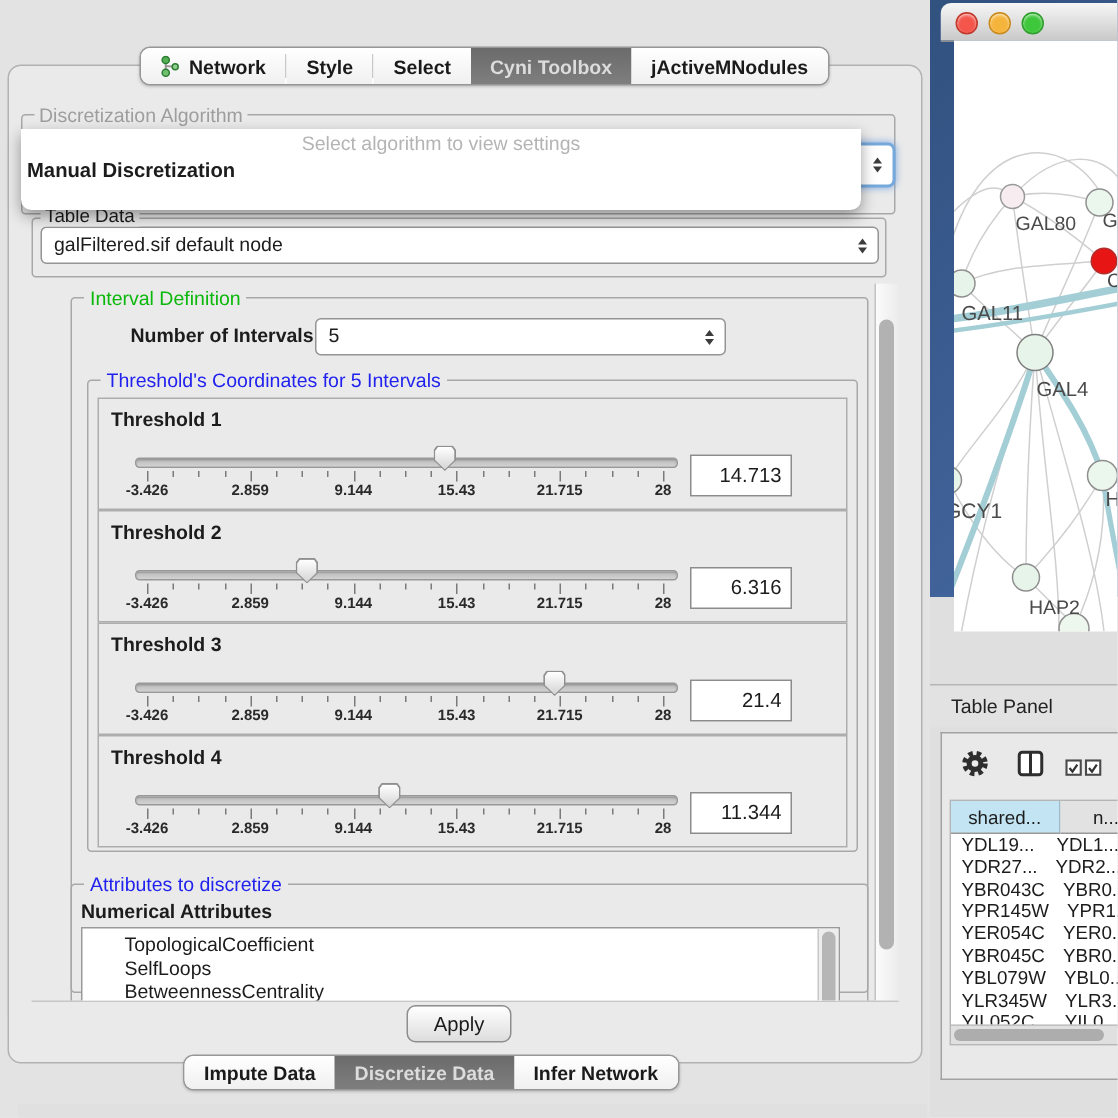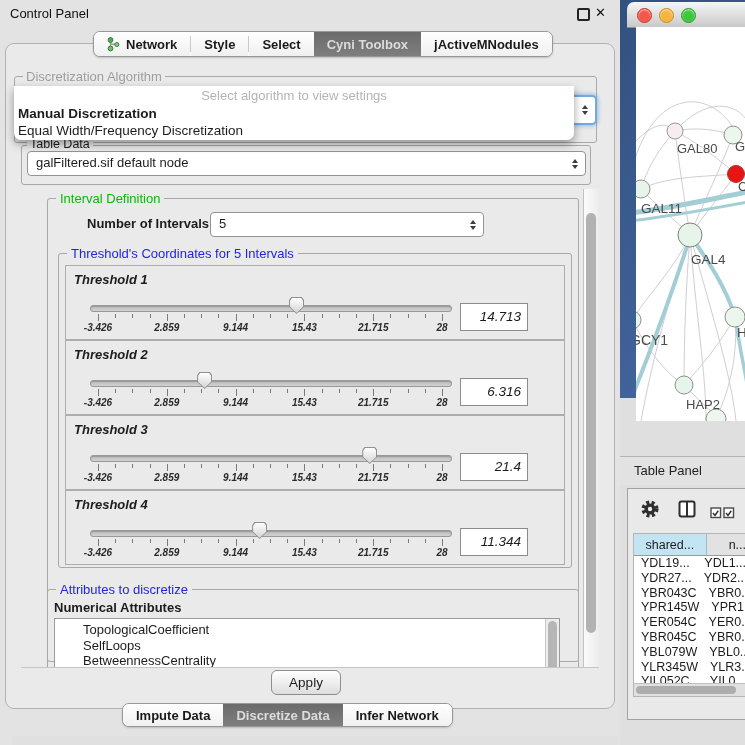--- a/index.html
+++ b/index.html
@@ -59,21 +59,21 @@
   .scroll-area{left:15px;top:145px;width:578px;height:478px;overflow:hidden;border-bottom:1px solid #c6c6c6;}
   .v-scrollbar{right:0;top:0;width:15px;height:478px;background:linear-gradient(to right,#fbfbfb,#ececec);
                border-left:1px solid #c2c2c2;}
   .v-thumb{left:2px;top:24px;width:10px;height:420px;background:#b2b2b2;border-radius:5px;}
 
   .int-group{left:26px;top:9px;width:530px;height:462px;}
   .noi-label{left:39px;top:17px;font-size:13px;font-weight:bold;}
   .noi-combo{left:162px;top:13px;width:272px;height:23px;}
   .thr-group{left:10px;top:54px;width:512px;height:313px;}
 
-  .thr-panel{position:absolute;left:6px;width:498px;height:73px;border:1px solid #adadad;font-style:italic;}
+  .thr-panel{position:absolute;left:6px;width:498px;height:73px;border:1px solid #adadad;}
   .thr-name{left:8px;top:6px;font-size:13px;font-weight:bold;}
   .thr-track{left:24px;top:39px;width:360px;height:5px;border:1px solid #989898;border-radius:3px;
              background:linear-gradient(#b9b9b9,#d2d2d2);box-shadow:inset 0 1px 1px rgba(0,0,0,.18);}
   .thr-thumb{top:31px;width:15px;height:17px;background:#8f8f8f;
              clip-path:polygon(15% 0%,85% 0%,100% 18%,100% 58%,50% 100%,0% 58%,0% 18%);}
   .thr-thumb i{position:absolute;inset:1px;display:block;background:linear-gradient(#ffffff,#d4d4d4);
              clip-path:polygon(15% 0%,85% 0%,100% 18%,100% 58%,50% 100%,0% 58%,0% 18%);}
   .thr-ticks{left:32px;top:48px;width:344px;height:8px;}
   .tick{position:absolute;top:0;width:1px;background:#7a7a7a;}
   .thr-scale{left:32px;top:56px;width:344px;height:12px;}
@@ -117,42 +117,36 @@
   .tp-c1{width:75px;padding-left:7px;box-sizing:border-box;}
   .tp-c2{padding-left:12px;}
   .tp-hscroll{position:absolute;left:0;right:0;bottom:0;height:12px;background:#e0e0e0;border-top:1px solid #c0c0c0;}
   .tp-hthumb{position:absolute;left:2px;top:1.5px;width:100px;height:8px;background:#adadad;border-radius:4px;}
 </style>
 </head>
 <body>
 
 <div class="abs left-pane">
 
-  <div class="abs cp-titlebar">
-    <span class="abs cp-title">Control Panel</span>
-    <span class="abs float-icon"></span>
-    <span class="abs close-icon">✕</span>
-  </div>
 
   <div class="abs main-panel">
 
     <div class="abs disc-group group"></div>
     <span class="abs disc-label">Discretization Algorithm</span>
 
     <div class="abs algo-combo">
       <span class="spin">
           <i class="up"></i>
           <i class="dn"></i>
         </span>
     </div>
 
     <div class="abs popup">
       <div class="popup-hint">Select algorithm to view settings</div>
       <div class="popup-opt sel">Manual Discretization</div>
-      <div class="popup-opt">Equal Width/Frequency Discretization</div>
     </div>
 
     <div class="abs td-group group"></div>
     <span class="abs td-label">Table Data</span>
     <div class="abs combo td-combo">
       <span class="val">galFiltered.sif default node</span>
       <span class="spin">
           <i class="up"></i>
           <i class="dn"></i>
         </span>

